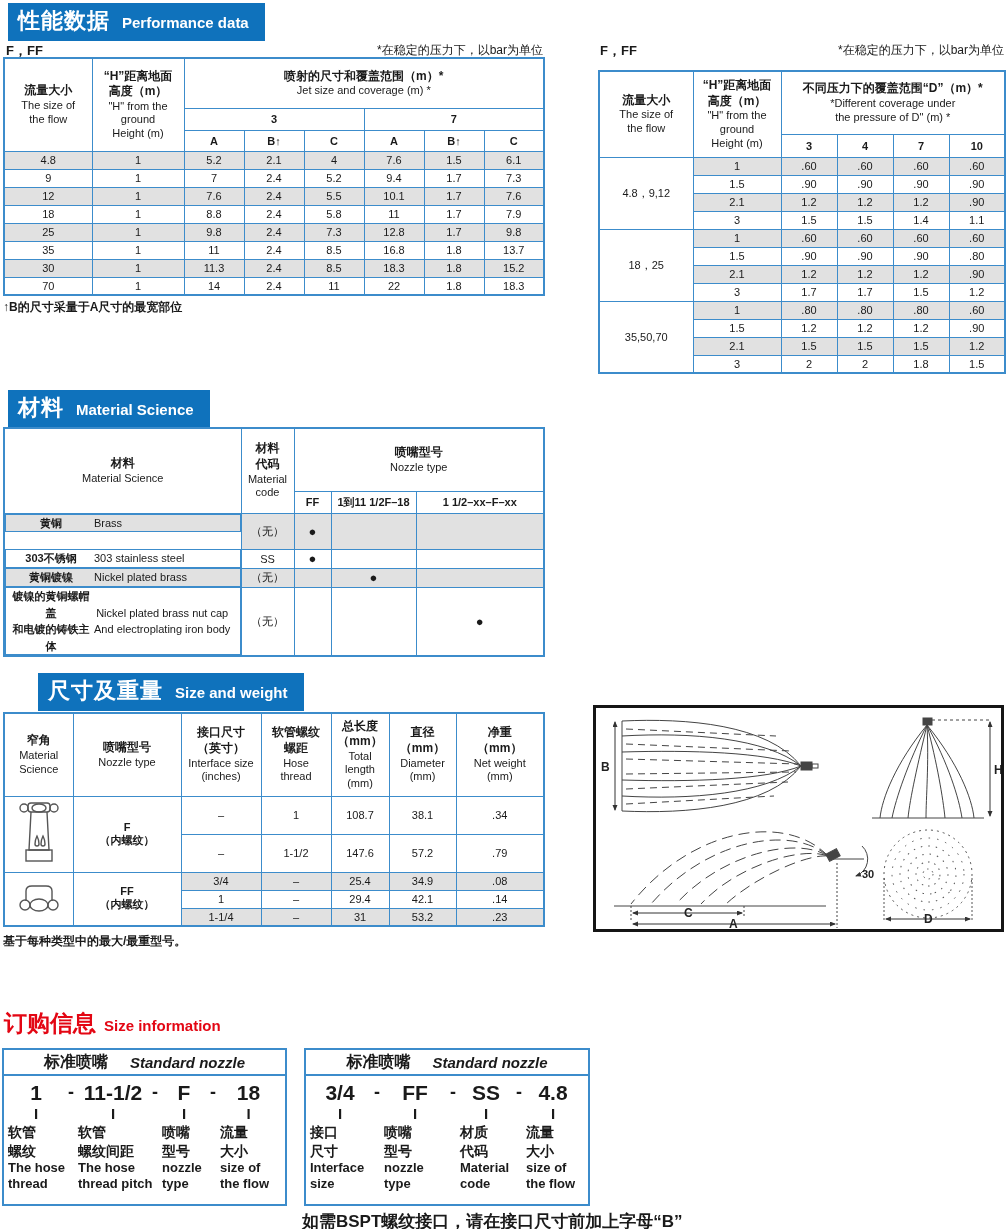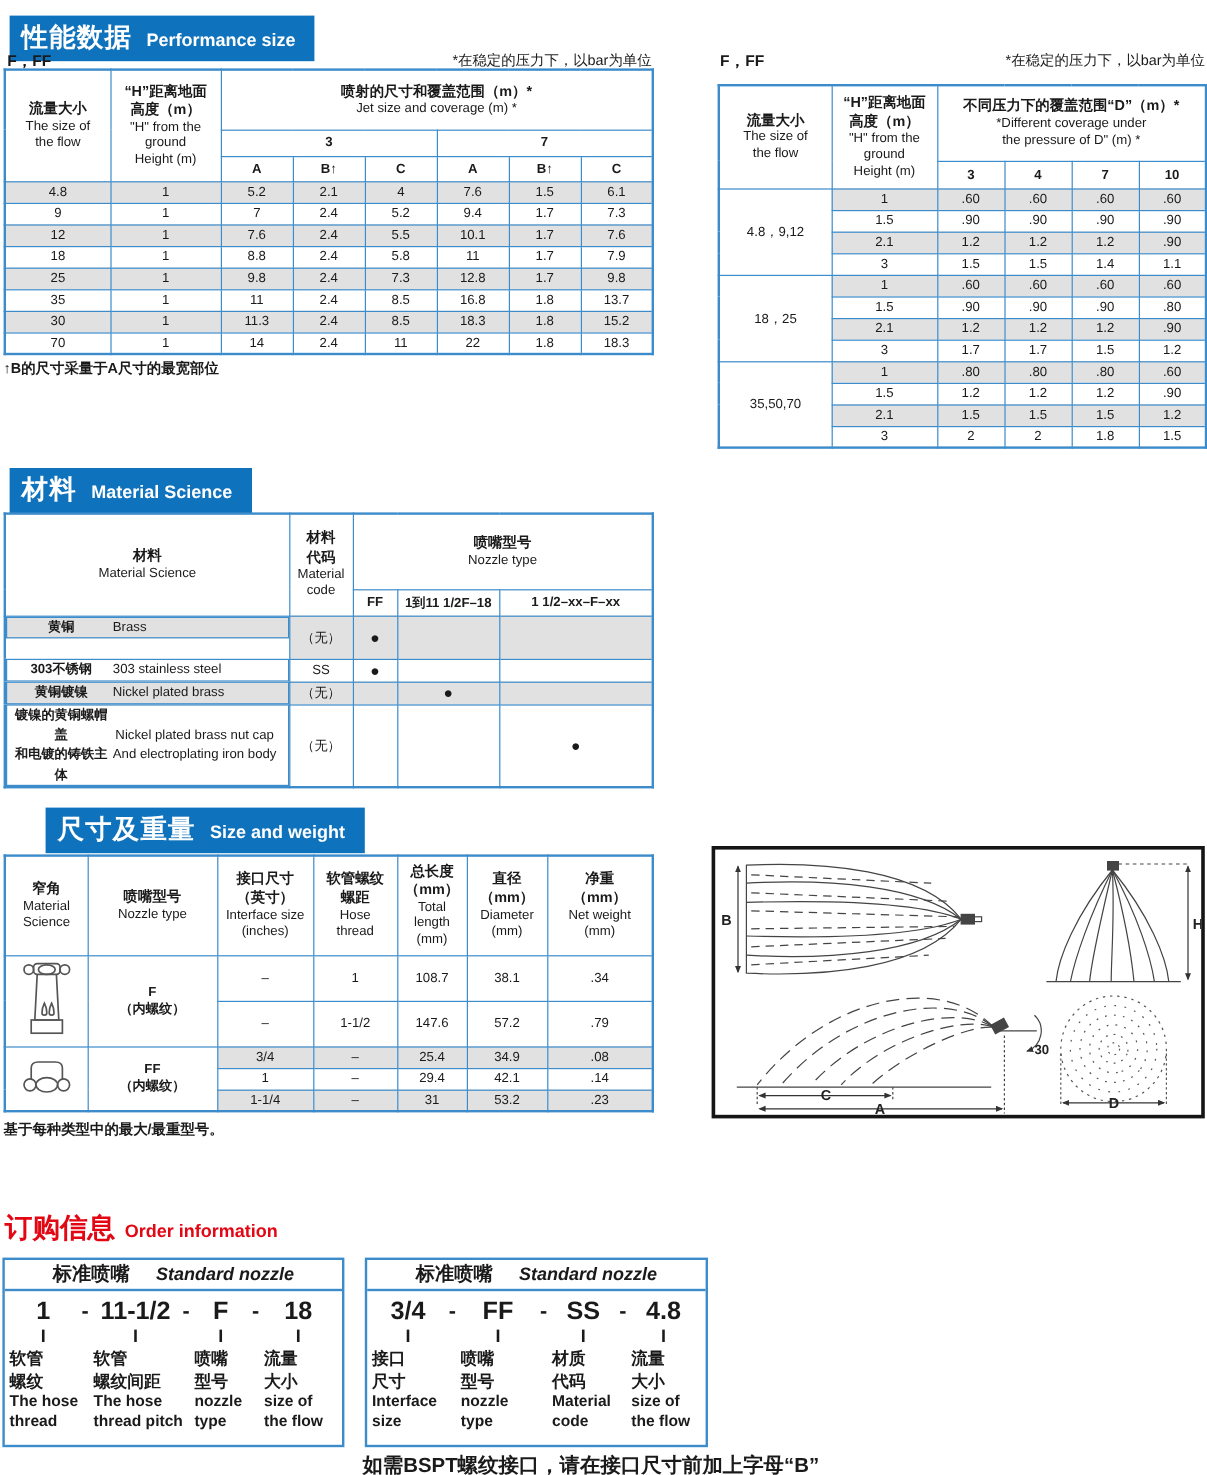--- a/index.html
+++ b/index.html
@@ -42,23 +42,23 @@
   .otick{font-size:15px;font-weight:700;text-align:center;line-height:1;}
   .olbl{text-align:left;}
   .olbl .lcn{font-size:14px;font-weight:700;line-height:1.3;white-space:pre;}
   .olbl .len{font-size:13px;font-weight:700;line-height:1.25;white-space:pre;}
   .diagpanel{border:3px solid #151515;background:#fff;}
   svg text{font-family:"Liberation Sans",sans-serif;}
 </style>
 </head>
 <body>
 
-<div class="abs banner" style="left:8px;top:13px;">
+<div class="abs banner" style="left:8px;top:3px;">
   <span class="bcn">性能数据</span>
-  <span class="ben">Performance size</span>
+  <span class="ben">Performance data</span>
 </div>
 
 <div class="abs modlbl" style="left:6px;top:42px;">F，FF</div>
 <div class="abs note" style="left:3px;top:42px;width:540px;">*在稳定的压力下，以bar为单位</div>
 
 <table class="abs tbl" style="left:3px;top:57px;width:540px;">
   <colgroup>
       <col style="width:88px">
       <col style="width:92px">
       <col style="width:60px">
@@ -604,21 +604,21 @@
       <line x1="288" y1="170" x2="288" y2="214" stroke-dasharray="2 2"></line>
       <line x1="376" y1="170" x2="376" y2="214" stroke-dasharray="2 2"></line>
       <line x1="290" y1="211" x2="374" y2="211" marker-start="url(#mS)" marker-end="url(#mE)" stroke="#333"></line>
     </g>
     <text x="328" y="215" font-size="12" font-weight="bold" fill="#222">D</text>
   </svg>
 </div>
 
 <div class="abs otitle" style="left:4px;top:1008px;">
   <span class="tcn">订购信息</span>
-  <span class="ten">Order information</span>
+  <span class="ten">Size information</span>
 </div>
 
 <div class="abs obox" style="left:2px;top:1048px;width:285px;height:158px;">
   <div class="obox-h">
     <span class="ocn">标准喷嘴</span>
     <span class="oen">Standard nozzle</span>
   </div>
   <div class="ogrid" style="grid-template-columns:56px 14px 70px 14px 44px 14px 57px;">
     <div class="oval">1</div>
     <div class="odash">-</div>

